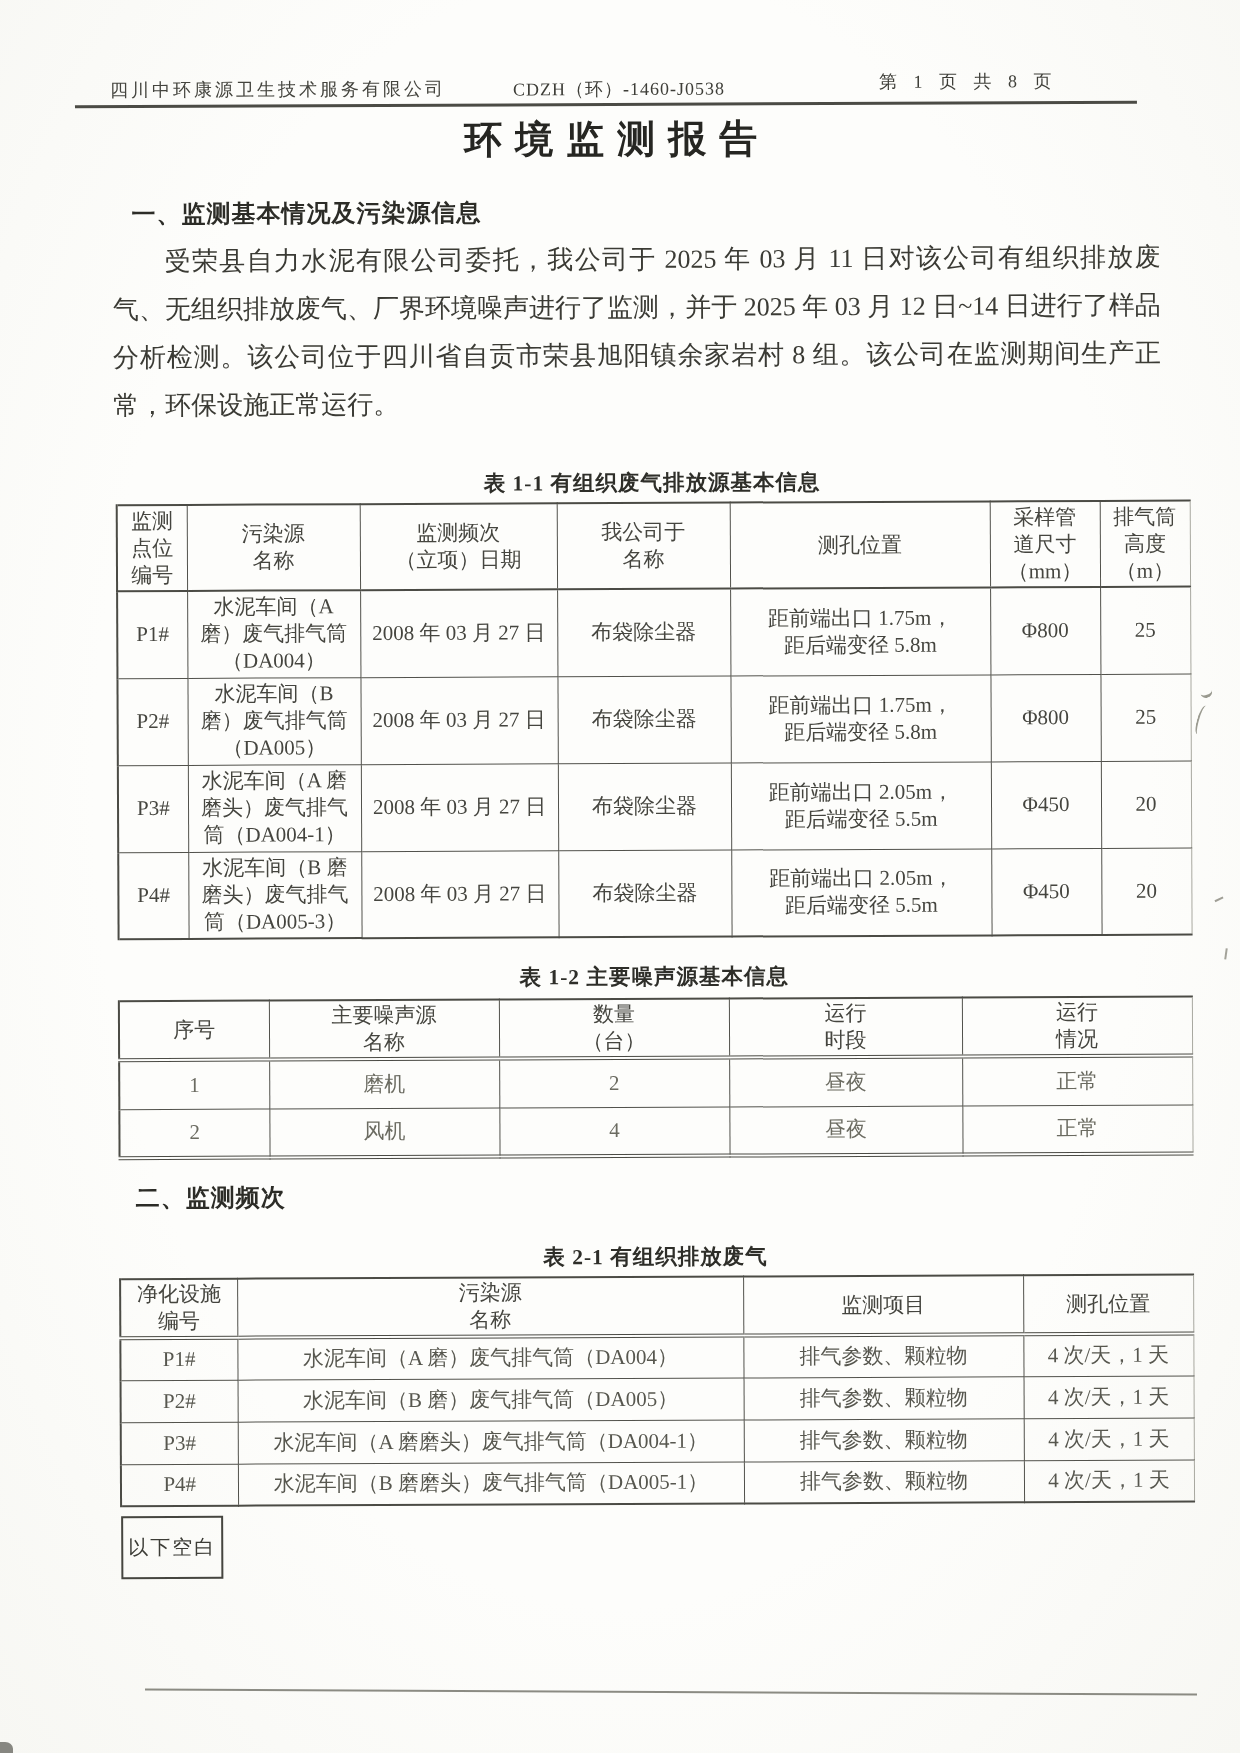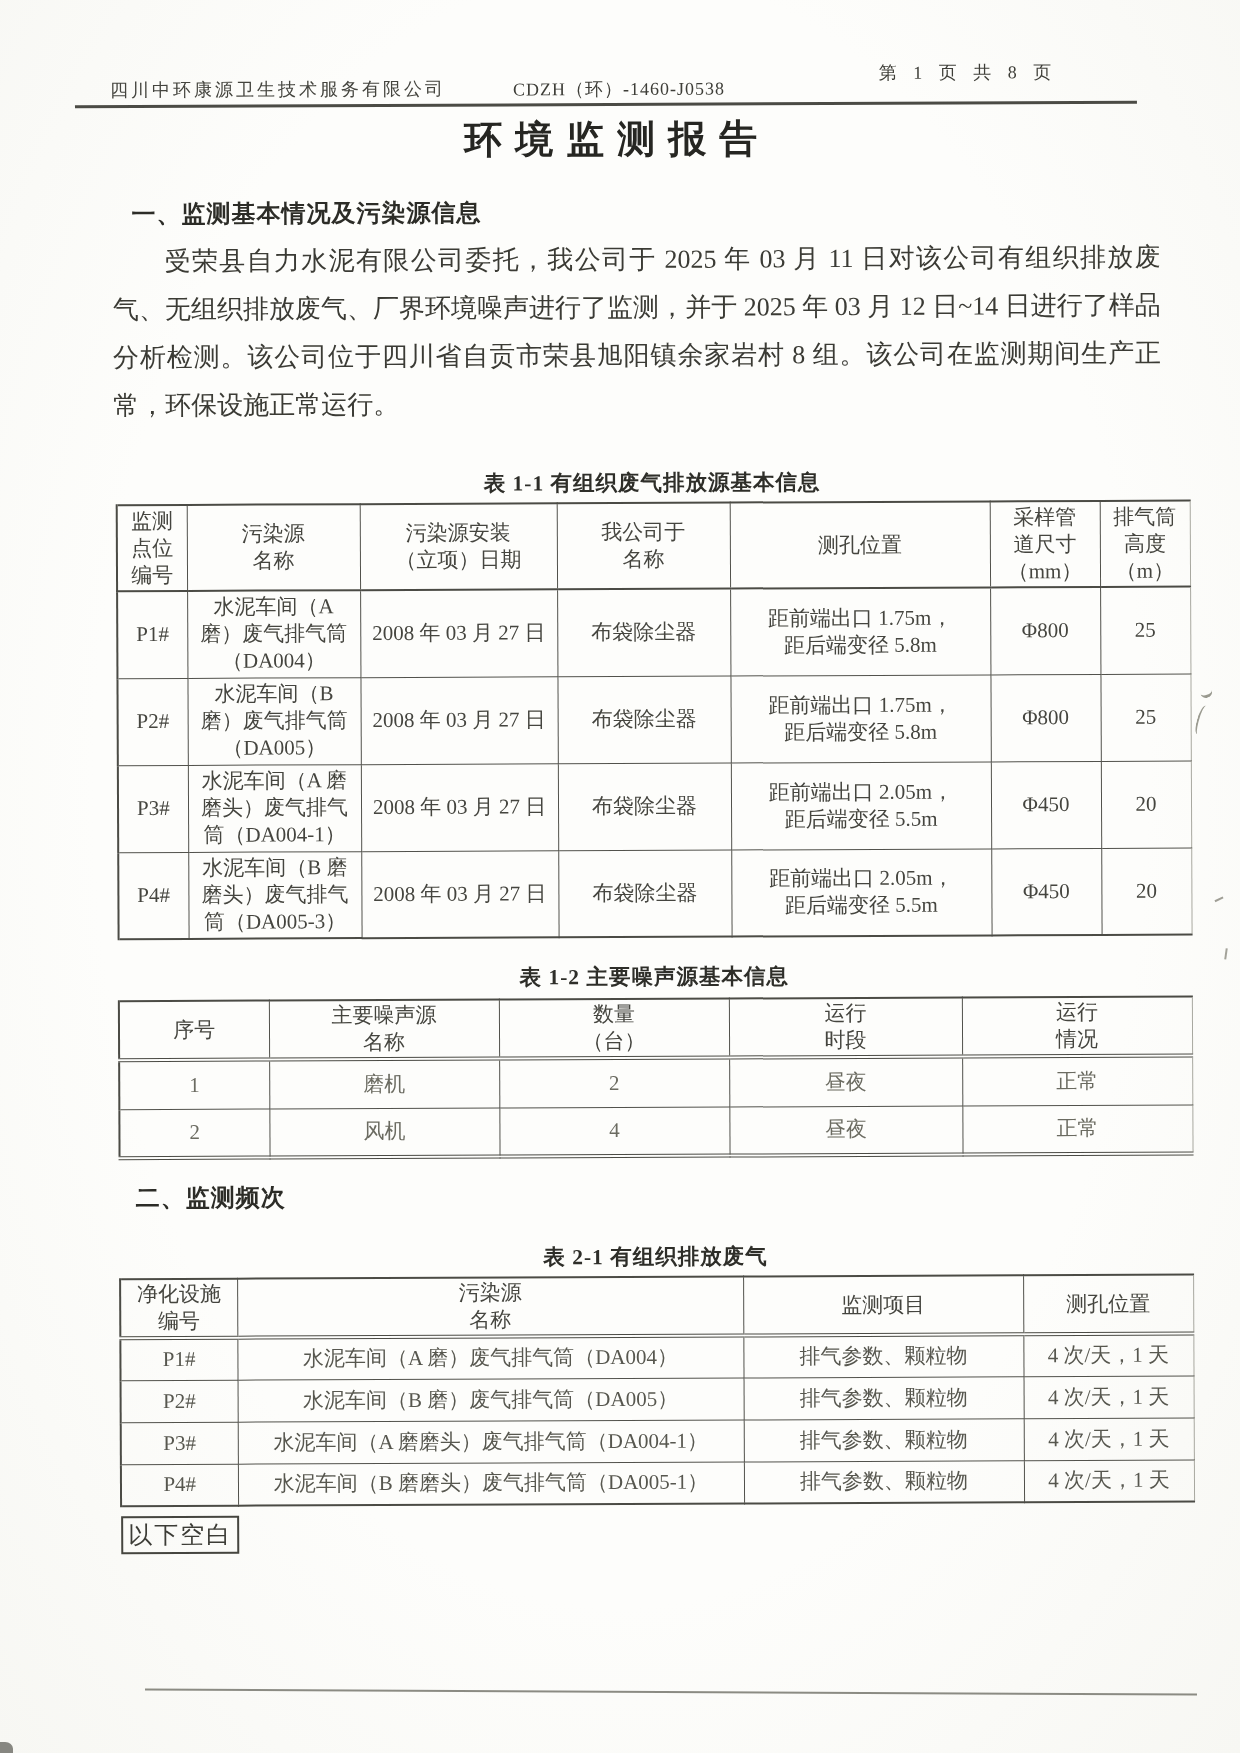--- a/index.html
+++ b/index.html
@@ -7,21 +7,21 @@
     position:relative;width:1240px;height:1753px;margin:0 auto;
     background:radial-gradient(ellipse at 50% 45%, #fdfdfb 60%, #f7f7f3 100%);
     overflow:hidden;
     font-family:"Liberation Serif","DejaVu Serif",serif;
     color:#3a3a35;
   }
   .scan{position:absolute;left:0;top:0;width:1240px;height:1753px;transform:rotate(-0.25deg);transform-origin:620px 800px;}
 
   .hdr-company{position:absolute;left:113px;top:76px;font-size:18px;letter-spacing:3px;color:#44443e;}
   .hdr-docno{position:absolute;left:516px;top:77px;font-size:18px;letter-spacing:1px;color:#3e3e38;}
-  .hdr-page{position:absolute;left:882px;top:62px;font-size:18px;letter-spacing:6px;color:#3e3e38;}
+  .hdr-page{position:absolute;left:882px;top:71px;font-size:18px;letter-spacing:6px;color:#3e3e38;}
   .hdr-rule{position:absolute;left:78px;top:103px;width:1062px;height:3px;background:#4b4b45;}
 
   .title{position:absolute;left:0;top:114px;width:1240px;text-align:center;
     font-size:38px;font-weight:bold;letter-spacing:13px;color:#262622;}
 
   .sec-heading{position:absolute;left:134px;font-size:24px;font-weight:bold;
     font-family:"Liberation Sans","DejaVu Sans",sans-serif;color:#2c2c27;letter-spacing:1px;}
   .sec1{top:196px;}
   .sec2{top:1180px;}
 
@@ -51,21 +51,21 @@
   .t12 tr.r{height:49px;}
   .t12 tr.hdr td{border-bottom:4px double #4b4b45;}
   .t12{border-bottom:4px double #4b4b45;}
   .t12 tr.r td{color:#6b6b61;}
   .t21 tr.hdr{height:54px;}
   .t21 tr.r{height:42px;}
   .t21 tr.hdr td{border-bottom:4px double #4b4b45;}
   .t21 tr.r td{color:#57574f;}
 
   .blank-note{position:absolute;left:118px;top:1514px;border:2px solid #45453f;
-    font-size:24px;letter-spacing:2px;padding:1px 5px;color:#3c3c36;}
+    font-size:20px;letter-spacing:2px;padding:16px 5px;color:#3c3c36;}
 
   .footer-rule{position:absolute;left:145px;top:1691px;width:1052px;height:2px;
     background:#8b8b83;transform:rotate(0.28deg);}
 
   .artifact{position:absolute;background:transparent;}
   .a1{left:1200px;top:686px;width:12px;height:9px;border-bottom:3px solid #99998f;border-radius:50%;transform:rotate(-18deg);}
   .a2{left:1197px;top:705px;width:8px;height:30px;border-left:2.5px solid #9b9b91;border-radius:60% 0 0 40%;transform:rotate(14deg);}
   .a3{left:1216px;top:898px;width:9px;height:7px;border-top:2.5px solid #a09f96;transform:rotate(-25deg);}
   .a4{left:1220px;top:948px;width:5px;height:11px;border-right:2.5px solid #a3a299;transform:rotate(8deg);}
   .corner{left:0px;top:1742px;width:13px;height:11px;background:#6a6a64;border-radius:0 60% 0 0;opacity:.8;}
@@ -97,21 +97,21 @@
           <col style="width:110px">
           <col style="width:90px">
       </colgroup>
       <tbody>
           <tr class="hdr">
         <td>监测
 点位
 编号</td>
         <td>污染源
 名称</td>
-        <td>污染源安装
+        <td>监测频次
 （立项）日期</td>
         <td>我公司于
 名称</td>
         <td>测孔位置</td>
         <td>采样管
 道尺寸
 （mm）</td>
         <td>排气筒
 高度
 （m）</td>

